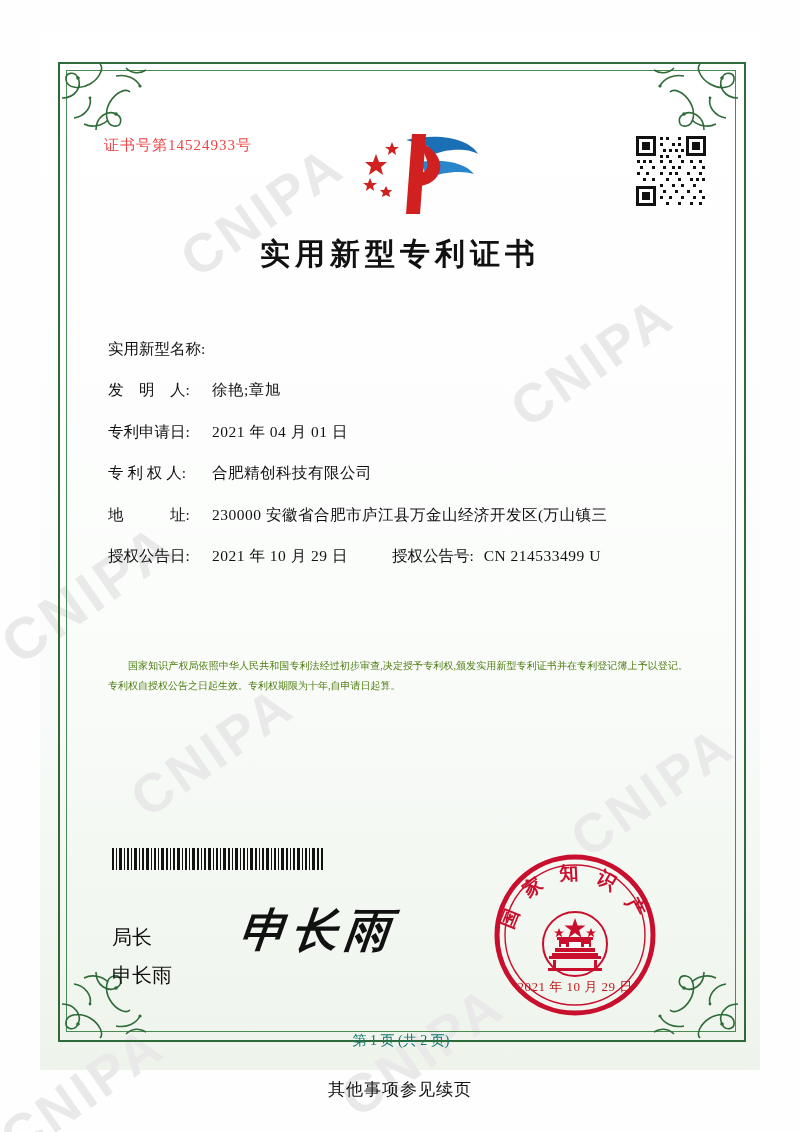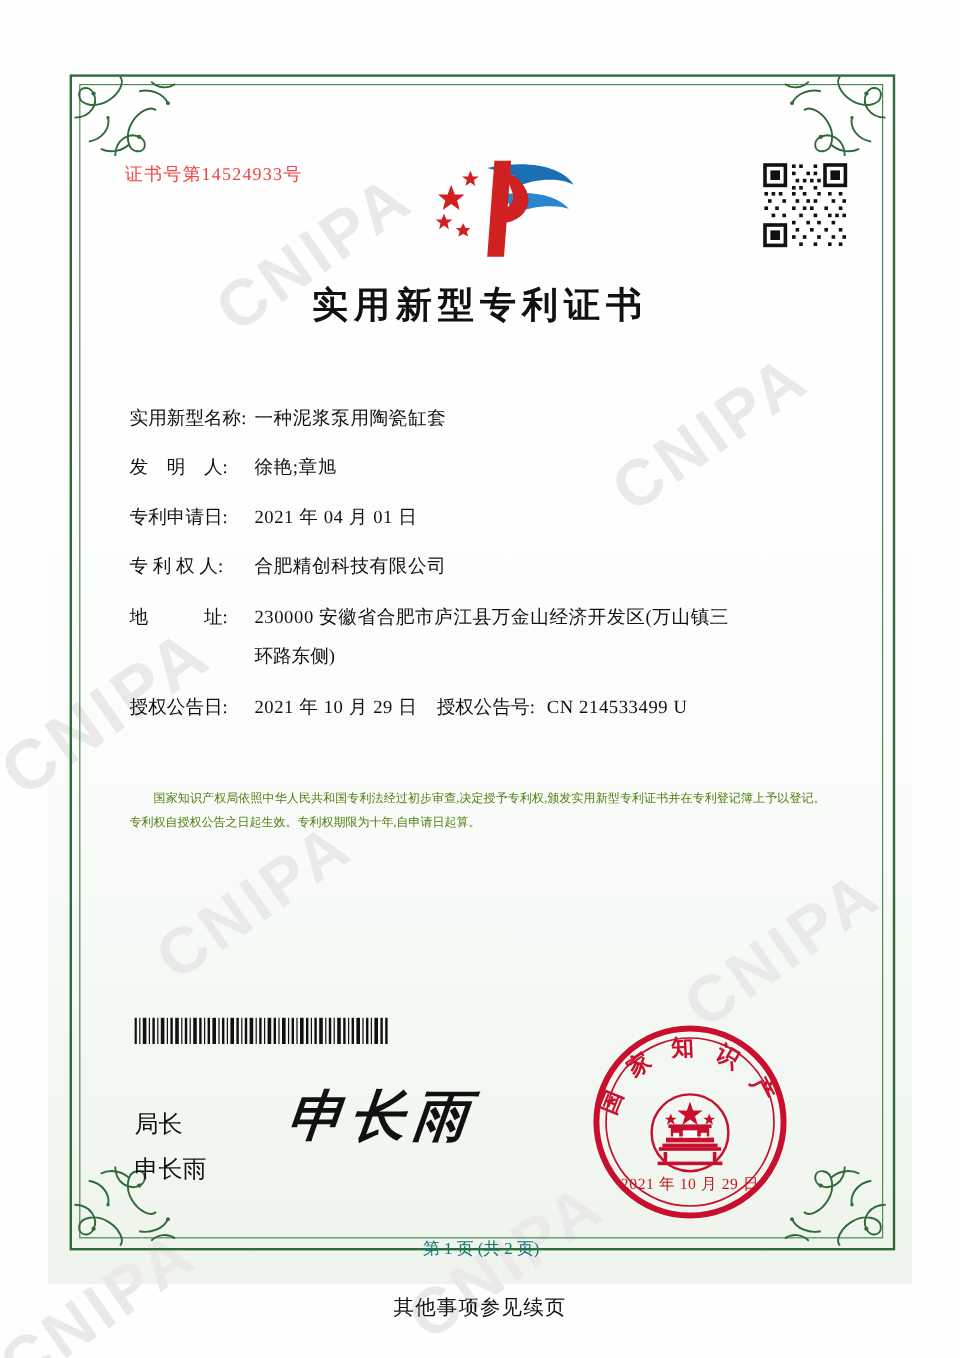--- a/index.html
+++ b/index.html
@@ -114,21 +114,21 @@
     letter-spacing: 0px;
     white-space: nowrap;
   }
   .fval {
     flex: 1;
     letter-spacing: 0.5px;
   }
   .fval.mono-num { letter-spacing: 1px; }
   .frow.two .fval { flex: 0 0 auto; }
   .gap-label {
-    margin-left: 16px;
+    margin-left: 44px;
     white-space: nowrap;
   }
   .addr-2 {
     margin-left: 104px;
     margin-top: -8px;
     margin-bottom: 12px;
   }
 
   
   .paras {
@@ -389,39 +389,37 @@
           <rect x="65" y="68" width="3" height="3"></rect>
       </g>
     </svg>
   </div>
 
   <div class="title">实用新型专利证书</div>
 
   <div class="fields">
     <div class="frow">
       <span class="flabel">实用新型名称:</span>
-      <span class="fval">一种泥浆泵用陶瓷缸套</span>
     </div>
     <div class="frow">
       <span class="flabel">发　明　人:</span>
       <span class="fval">徐艳;章旭</span>
     </div>
     <div class="frow">
       <span class="flabel">专利申请日:</span>
       <span class="fval">2021 年 04 月 01 日</span>
     </div>
     <div class="frow">
       <span class="flabel">专 利 权 人:</span>
       <span class="fval">合肥精创科技有限公司</span>
     </div>
     <div class="frow">
       <span class="flabel">地　　　址:</span>
       <span class="fval">230000 安徽省合肥市庐江县万金山经济开发区(万山镇三</span>
     </div>
-    <div class="addr-2">环路东侧)</div>
     <div class="frow two">
       <span class="flabel">授权公告日:</span>
       <span class="fval">2021 年 10 月 29 日</span>
       <span class="gap-label">授权公告号:</span>
       <span class="fval" style="margin-left:10px;">CN 214533499 U</span>
     </div>
   </div>
 
   <div class="paras">
     <p>国家知识产权局依照中华人民共和国专利法经过初步审查,决定授予专利权,颁发实用新型专利证书并在专利登记簿上予以登记。专利权自授权公告之日起生效。专利权期限为十年,自申请日起算。</p>

